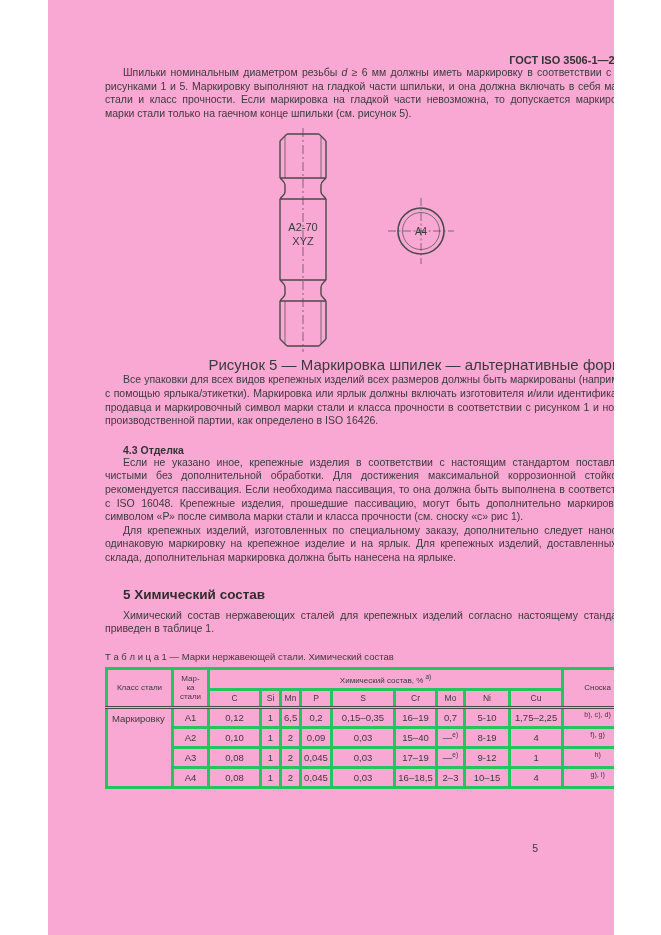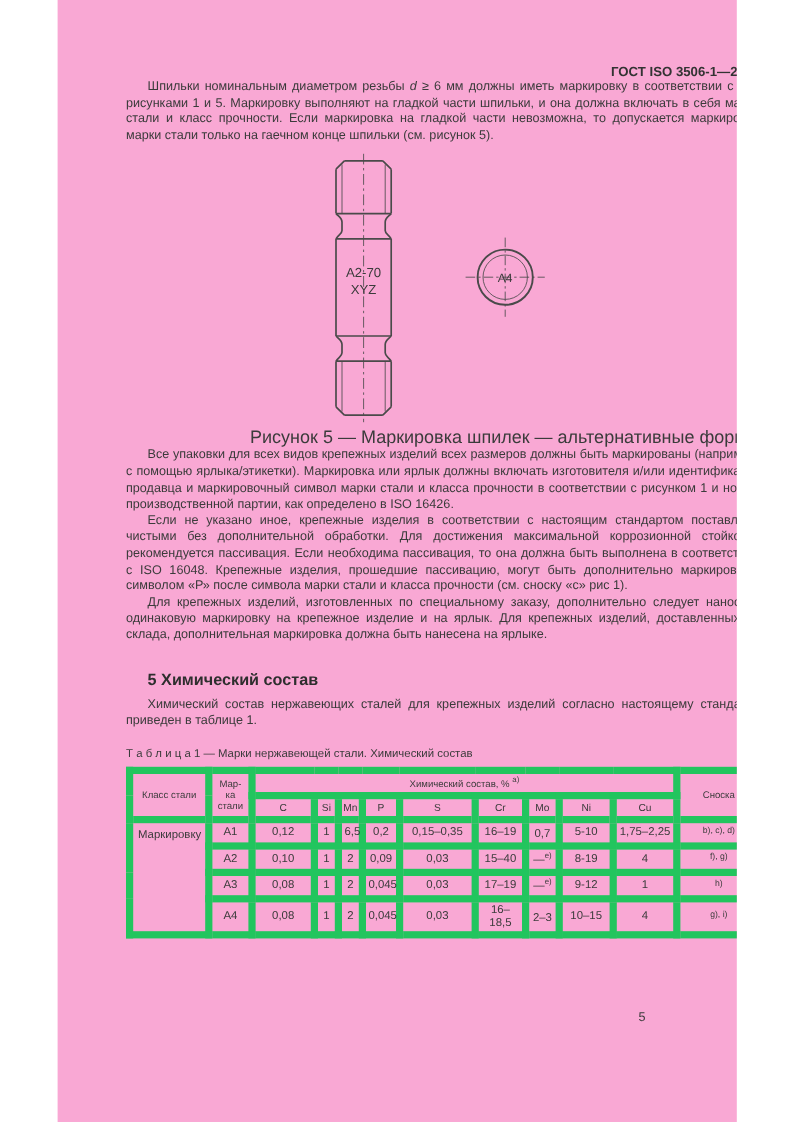--- a/index.html
+++ b/index.html
@@ -20,21 +20,21 @@
   .figure-wrap { position:relative; height:224px; margin-top:8px; }
   .figure-wrap svg { display:block; margin-left:118px; }
   .fig-caption { text-align:right; font-size:15px; color:#3b3b3b; margin-top:4px; }
 
   h2.chapter { font-size:13.5px; font-weight:bold; color:#2e2e2e; margin-top:22px; padding-left:18px; }
   h2.chapter + p.para { margin-top:7px; }
 
   .tbl-caption { font-size:9.5px; color:#3b3b3b; margin-top:15px; }
 
   table.chem { border-collapse:collapse; margin-top:5px; width:526px; table-layout:fixed; }
-  table.chem th, table.chem td { border:6px solid #22c55e; }
+  table.chem th, table.chem td { border:3px solid #22c55e; }
   table.chem th { font-weight:normal; font-size:8px; color:#3b3b3b; text-align:center; padding:2px 1px; }
   table.chem th.grp { height:21px; }
   table.chem tr.elems th { height:18px; font-size:8.5px; }
   table.chem .bb { border-bottom:3px double #4a4a4a; }
   table.chem td { font-size:9.5px; text-align:center; height:20px; padding:1px 2px; }
   table.chem td.class-cell { text-align:left; vertical-align:top; padding:4px 3px 0 4px; font-size:9.5px; }
   table.chem th.mark { white-space:pre-line; line-height:9px; }
   table.chem td.note { font-size:7.2px; padding-bottom:6px; }
   table.chem sup { font-size:6.5px; }
 
@@ -79,20 +79,21 @@
           <circle cx="198" cy="103" r="23" stroke-width="1.6"></circle>
           <circle cx="198" cy="103" r="18.5" stroke-width="0.7"></circle>
         </g>
         <text x="198" y="107" font-size="10" text-anchor="middle">A4</text>
       </svg>
     </div>
     <div class="fig-caption">Рисунок 5 — Маркировка шпилек — альтернативные формы</div>
 
     <p class="para">Все упаковки для всех видов крепежных изделий всех размеров должны быть маркированы (например, с помощью ярлыка/этикетки). Маркировка или ярлык должны включать изготовителя и/или идентификатор продавца и маркировочный символ марки стали и класса прочности в соответствии с рисунком 1 и номер производственной партии, как определено в ISO 16426.</p>
 
+    <h4 class="sec sec3">4.3 Отделка</h4>
     <p class="para">Если не указано иное, крепежные изделия в соответствии с настоящим стандартом поставляют чистыми без дополнительной обработки. Для достижения максимальной коррозионной стойкости рекомендуется пассивация. Если необходима пассивация, то она должна быть выполнена в соответствии с ISO 16048. Крепежные изделия, прошедшие пассивацию, могут быть дополнительно маркированы символом «Р» после символа марки стали и класса прочности (см. сноску «с» рис 1).</p>
     <p class="para">Для крепежных изделий, изготовленных по специальному заказу, дополнительно следует наносить одинаковую маркировку на крепежное изделие и на ярлык. Для крепежных изделий, доставленных со склада, дополнительная маркировка должна быть нанесена на ярлыке.</p>
 
     <h2 class="chapter">5 Химический состав</h2>
     <p class="para">Химический состав нержавеющих сталей для крепежных изделий согласно настоящему стандарту приведен в таблице 1.</p>
 
     <div class="tbl-caption">Т а б л и ц а  1 — Марки нержавеющей стали. Химический состав</div>
 
     <table class="chem">
       <colgroup>

